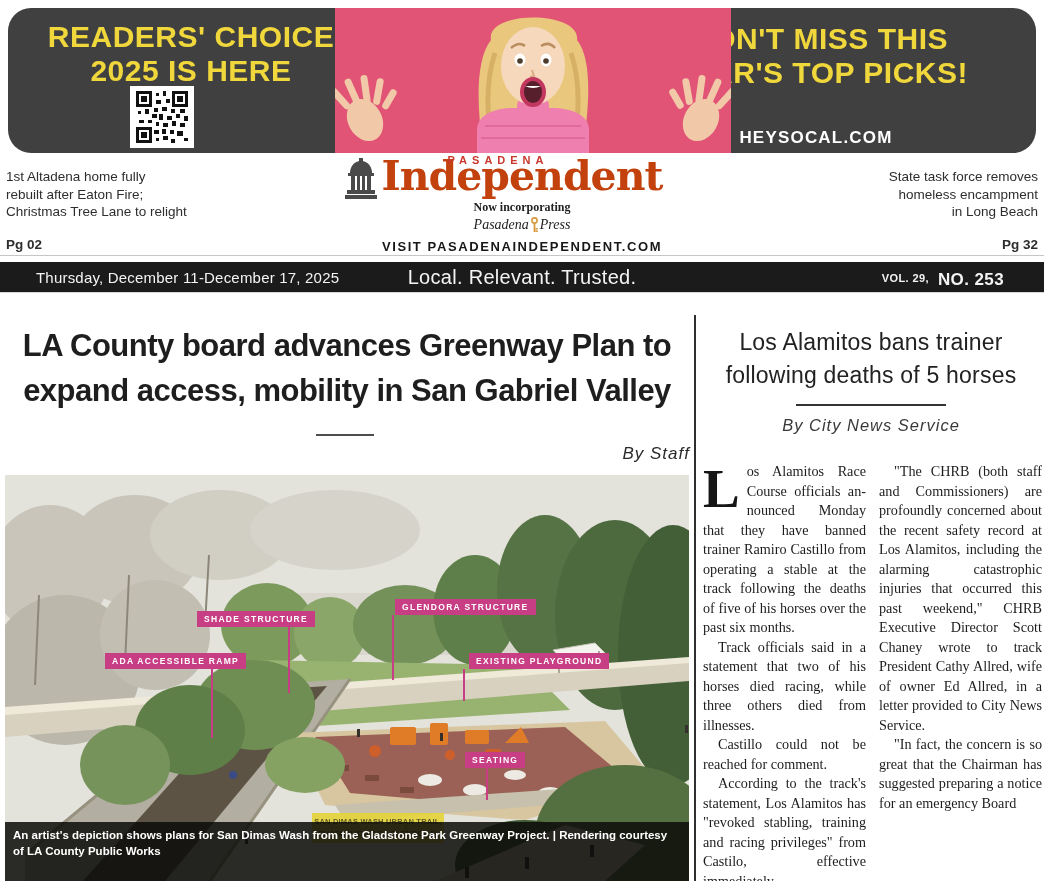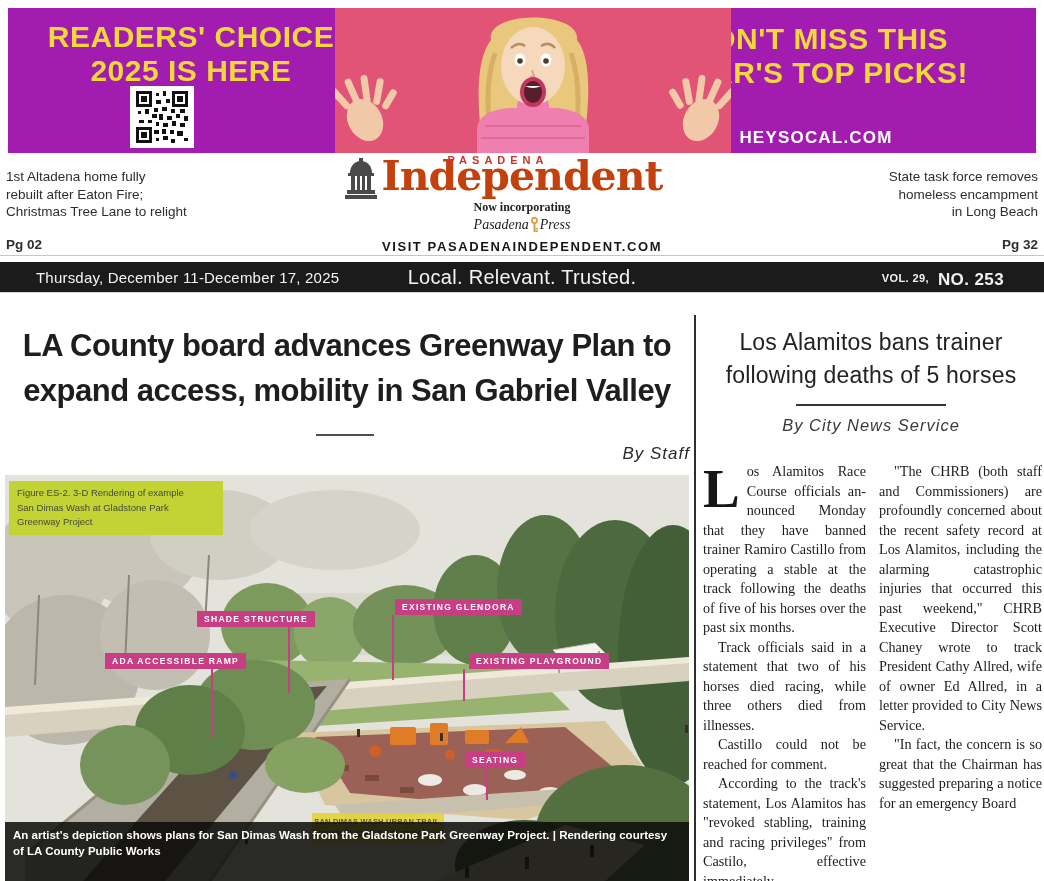--- a/index.html
+++ b/index.html
@@ -1,20 +1,20 @@
 <!DOCTYPE html>
 <html><head>
 <meta charset="utf-8">
 <style>
   * { margin:0; padding:0; box-sizing:border-box; }
   body { font-family:"Liberation Sans", sans-serif; background:#fff; }
   #page { position:relative; width:1044px; height:881px; background:#fff; overflow:hidden; }
 
   
-  .adbanner { position:absolute; left:8px; top:8px; width:1028px; height:145px; background:#a21caf; overflow:hidden; cursor:pointer; }
+  .adbanner { position:absolute; left:8px; top:8px; width:1028px; height:145px; background:#404040; overflow:hidden; cursor:pointer;border-radius:23px; }
   .ad-left { position:absolute; left:28px; top:12px; width:310px; text-align:center;
              color:#f0d73c; font-weight:bold; font-size:30px; line-height:1.12; letter-spacing:.5px; }
   .ad-right { position:absolute; right:32px; top:14px; width:370px; text-align:center;
               color:#f0d73c; font-weight:bold; font-size:30px; line-height:1.12; letter-spacing:.5px; }
   .ad-site { position:absolute; right:100px; top:120px; width:240px; text-align:center;
              color:#fff; font-weight:bold; font-size:17px; letter-spacing:1.2px; }
   .qr-wrap { position:absolute; left:122px; top:78px; width:64px; height:62px; background:#fff; padding:4px; }
   .qr-wrap svg { width:100%; height:100%; display:block; }
   .woman { position:absolute; left:327px; top:0; width:396px; height:145px; }
 
@@ -329,34 +329,29 @@
         <rect x="460" y="392" width="4" height="11"></rect>
           <rect x="240" y="360" width="3" height="9"></rect>
         <rect x="680" y="250" width="3" height="8"></rect>
           <rect x="400" y="348" width="3" height="9"></rect>
         <rect x="435" y="258" width="3" height="8"></rect>
           <rect x="352" y="254" width="3" height="8"></rect>
       </g>
       <circle cx="228" cy="300" r="4" fill="#3a4c86"></circle>
     </svg>
 
-    <div class="figure-tag">
-      <div>Figure ES-2. 3-D Rendering of example</div>
-      <div>San Dimas Wash at Gladstone Park</div>
-      <div>Greenway Project</div>
-    </div>
 
     <div class="leader" style="left:283px; top:152px; height:66px;"></div>
     <div class="leader" style="left:387px; top:140px; height:65px;"></div>
     <div class="leader" style="left:206px; top:194px; height:69px;"></div>
     <div class="leader" style="left:458px; top:194px; height:32px;"></div>
     <div class="leader" style="left:481px; top:292px; height:33px;"></div>
 
     <div class="pinktag" style="left:192px; top:136px;">SHADE STRUCTURE</div>
-    <div class="pinktag" style="left:390px; top:124px;">EXISTING GLENDORA</div>
+    <div class="pinktag" style="left:390px; top:124px;">GLENDORA STRUCTURE</div>
     <div class="pinktag" style="left:100px; top:178px;">ADA ACCESSIBLE RAMP</div>
     <div class="pinktag" style="left:428px; top:178px;margin-left:36px;">EXISTING PLAYGROUND</div>
     <div class="pinktag" style="left:460px; top:277px;">SEATING</div>
 
     <div class="trail-tag">
       <div>SAN DIMAS WASH URBAN TRAIL,</div>
       <div>PHASE II (CITY OF GLENDORA)</div>
     </div>
 
     <div class="caption">An artist's depiction shows plans for San Dimas Wash from the Gladstone Park Greenway Project. | Rendering courtesy of LA County Public Works</div>

